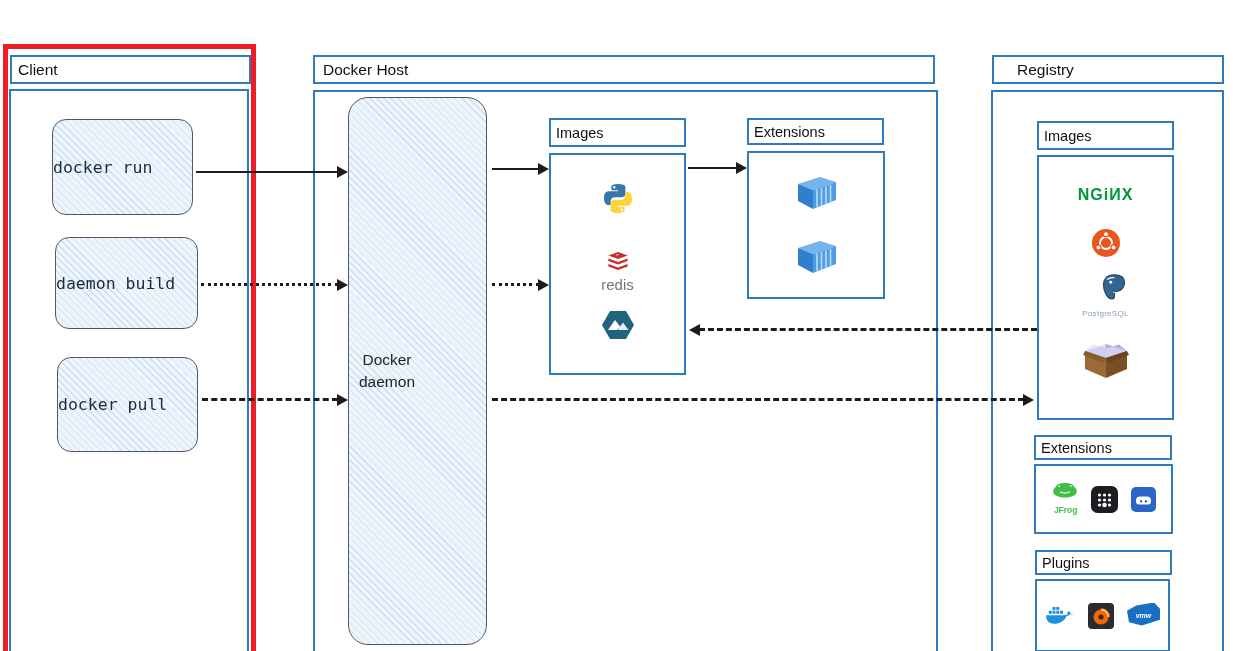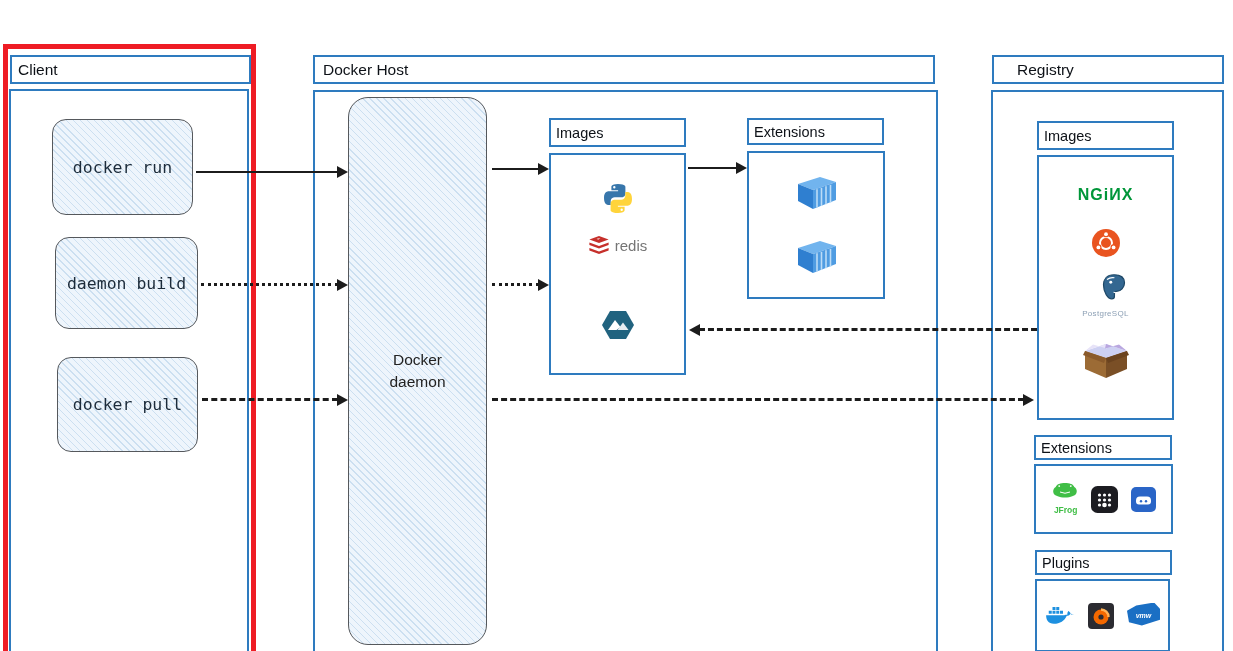--- a/index.html
+++ b/index.html
@@ -15,21 +15,21 @@
   .sbody{position:absolute;border:2px solid var(--panel-blue,#2e7bbf);background:#fff;box-sizing:border-box;}
 
   
   .red-frame{position:absolute;left:3px;top:2px;width:253px;height:646px;
              border:5px solid var(--highlight-red,#ee1c24);box-sizing:border-box;z-index:20;pointer-events:none;}
 
   
   .sketch{position:absolute;box-sizing:border-box;border:1.6px solid var(--sketch-stroke,#55585c);
           border-radius:14px;
           background:repeating-linear-gradient(45deg,rgba(125,173,214,.30) 0 1px,rgba(0,0,0,0) 1px 5px),var(--sketch-fill,#eef5fc);
-          display:flex;align-items:center;justify-content:center;}
+          display:flex;align-items:center;}
   .cmd{font-family:"DejaVu Sans Mono",monospace;font-size:16.5px;color:#1c2b3a;}
   .daemon{border-radius:20px;}
   .daemon-label{font-size:15.5px;color:#222;text-align:center;width:76px;line-height:1.45;}
 
   
   .arrow{position:absolute;height:0;z-index:30;}
   .arrow.solid{border-top:2.4px solid var(--arrow-ink,#1c1c1c);}
   .arrow.dotted{border-top:3px dotted var(--arrow-ink,#1c1c1c);}
   .arrow.dashed{border-top:3px dashed var(--arrow-ink,#1c1c1c);}
   .head-r{position:absolute;right:-10px;top:-7.5px;width:0;height:0;display:block;
@@ -85,21 +85,21 @@
   <div class="stitle" style="left:549px;top:76px;width:137px;height:29px;">
     <span>Images</span>
   </div>
   <div class="sbody" style="left:549px;top:111px;width:137px;height:222px;">
     <div class="icon-row" style="top:27px;">
       <svg width="32" height="33" viewBox="0 0 32 32">
         <path fill="var(--python-blue,#3776ab)" d="M15.9 1.5c-7 0-6.5 3-6.5 3v3.2h6.7v1H6.8S2 8.2 2 15.4s4.2 7 4.2 7h2.5V19s-.1-4.2 4.1-4.2h6.6s4-.1 4-3.9V4.6s.6-3.1-7.5-3.1zm-3.6 2.1a1.2 1.2 0 1 1 0 2.4 1.2 1.2 0 0 1 0-2.4z"></path>
         <path fill="var(--python-yellow,#ffd43b)" d="M16.1 30.5c7 0 6.5-3 6.5-3v-3.2h-6.7v-1h9.3s4.8.5 4.8-6.7-4.2-7-4.2-7h-2.5V13s.1 4.2-4.1 4.2h-6.6s-4 .1-4 3.9v6.3s-.6 3.1 7.5 3.1zm3.6-2.1a1.2 1.2 0 1 1 0-2.4 1.2 1.2 0 0 1 0 2.4z"></path>
       </svg>
     </div>
-    <div class="icon-row" style="top:80px;">
+    <div class="icon-row" style="top:96px;flex-direction:column;">
       <svg width="22" height="20" viewBox="0 0 32 28">
         <g fill="var(--redis-red,#c6302b)">
           <path d="M16 1 30 6 16 11 2 6z"></path>
           <path d="M2 10.5 16 15.5 30 10.5 30 14 16 19 2 14z"></path>
           <path d="M2 18.5 16 23.5 30 18.5 30 22 16 27 2 22z"></path>
         </g>
         <path fill="#fff" opacity=".85" d="M12.5 4.8l5.5-1.1-3.2 2.7z"></path>
       </svg>
       <span class="redis-label">redis</span>
     </div>

